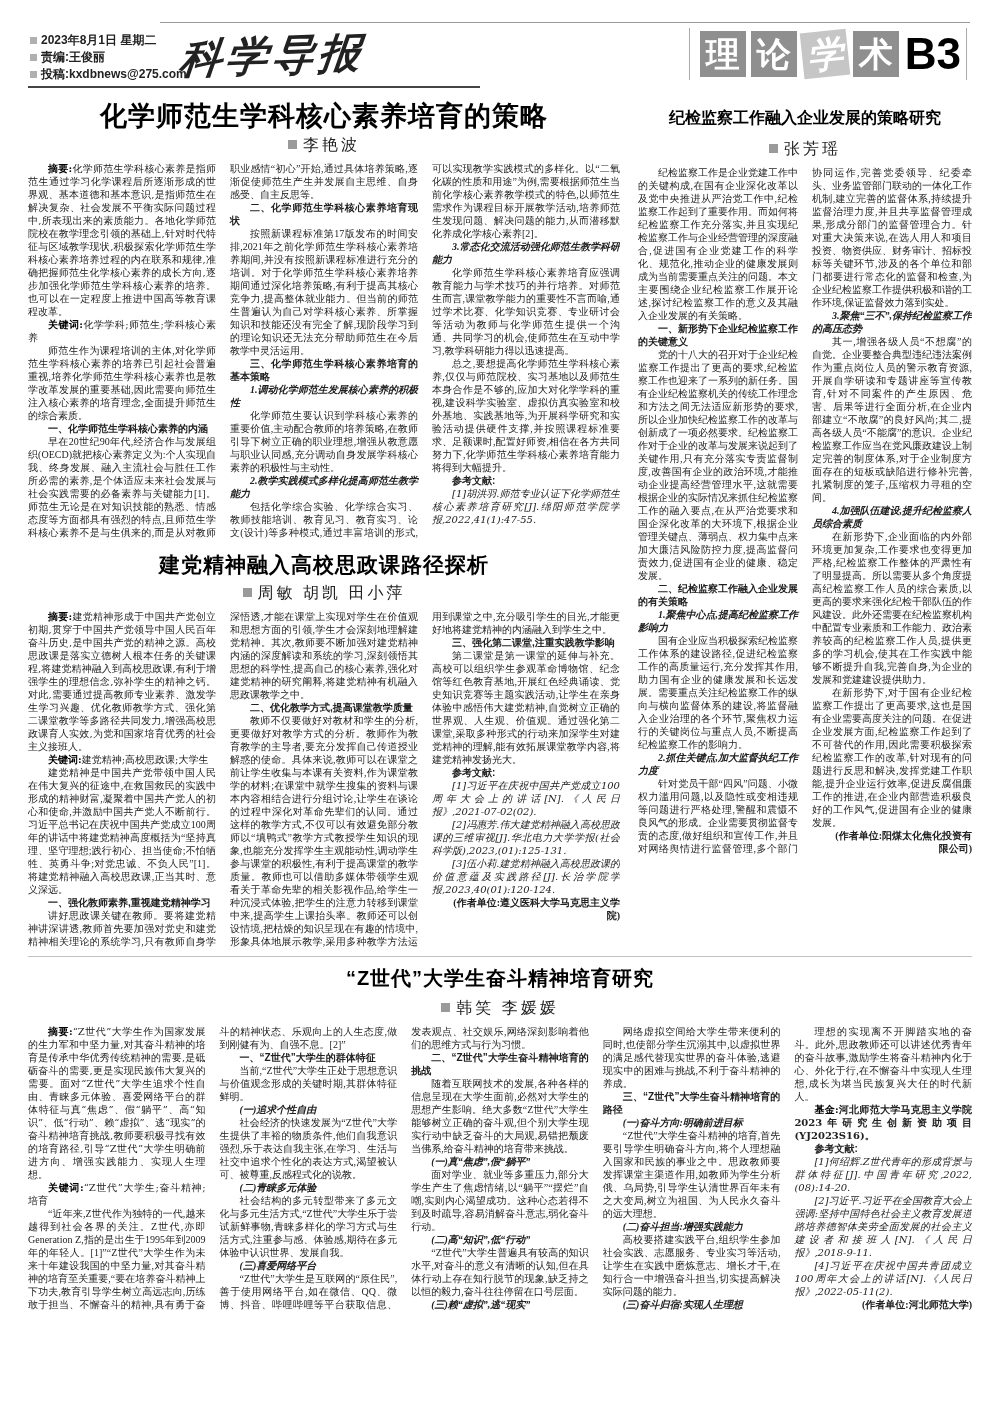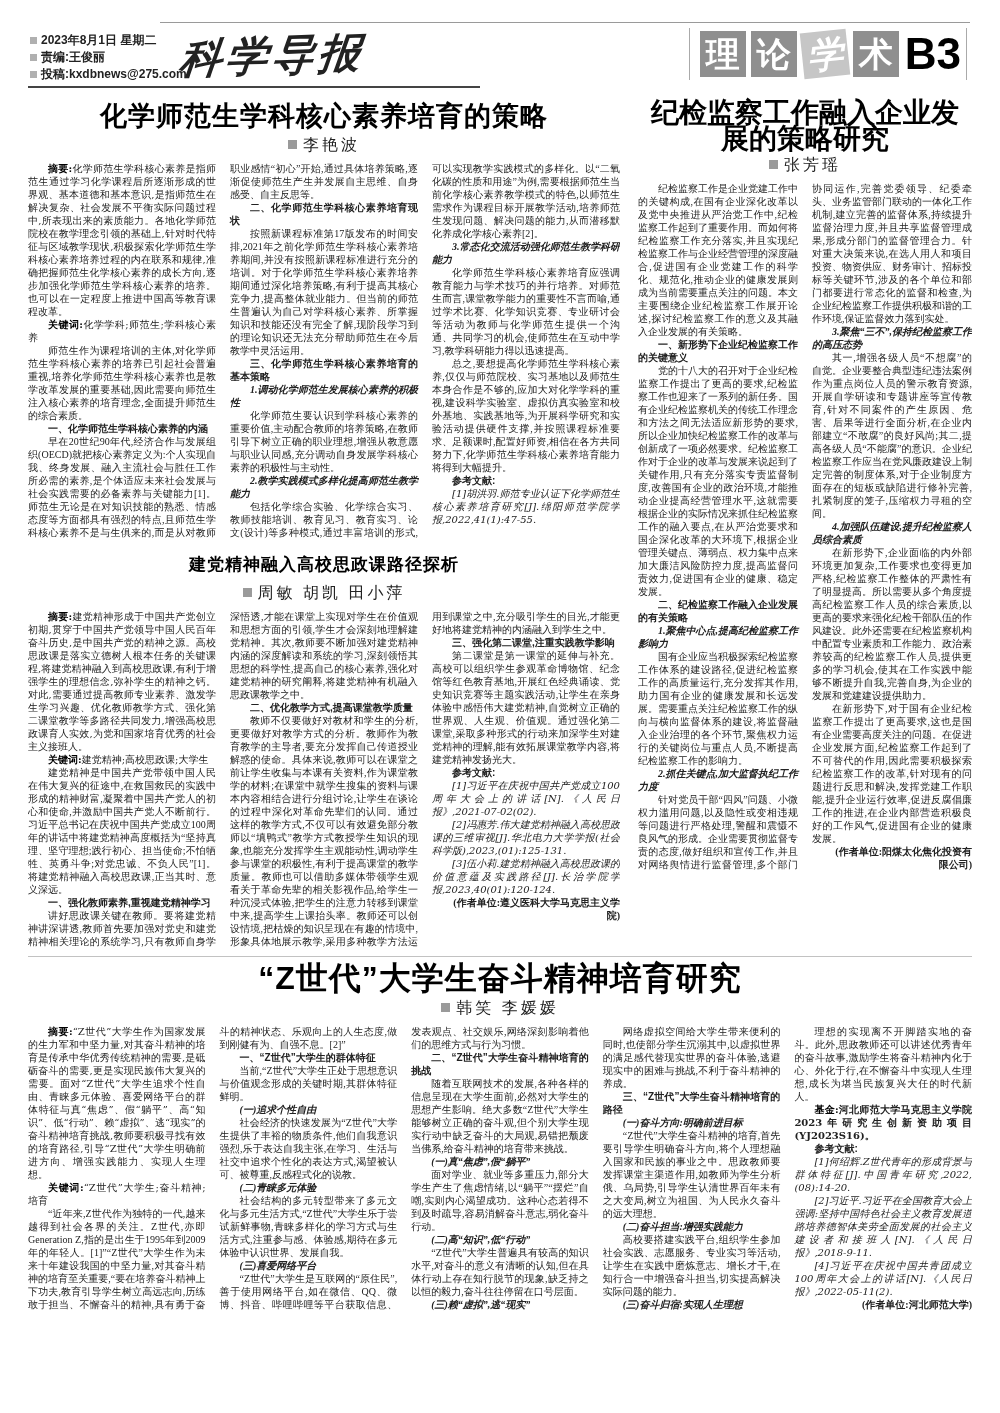--- a/index.html
+++ b/index.html
@@ -29,23 +29,23 @@
     color:#000;margin-left:6px;line-height:46px;}
   
   .top-row{display:flex;align-items:flex-start;}
   .left-col{width:592px;}
   .v-divider{width:1px;background:#c2c2c2;margin:4px 8px 0 9px;}
   .right-col{flex:1;min-width:0;}
   article{display:block;}
   .a-title{font-family:"Liberation Sans","DejaVu Sans",sans-serif;font-weight:900;text-align:center;
     color:#000;margin:4px 0 2px;letter-spacing:1px;}
   #a1 .a-title{font-size:27px;line-height:32px;}
-  #a2 .a-title{font-size:28px;line-height:26px;letter-spacing:0;}
-  #a3 .a-title{font-size:17px;line-height:30px;}
-  #a4 .a-title{font-size:32px;line-height:34px;}
+  #a2 .a-title{font-size:16px;line-height:36px;letter-spacing:0;}
+  #a3 .a-title{font-size:21px;line-height:30px;}
+  #a4 .a-title{font-size:20px;line-height:34px;}
   .byline{text-align:center;font-family:"Liberation Sans","DejaVu Sans",sans-serif;
     font-size:16px;color:#222;margin:3px 0 6px;letter-spacing:3px;}
   .byline::before{content:"";display:inline-block;width:9px;height:9px;background:#9a9a9a;
     margin-right:6px;vertical-align:1px;}
   .a-body{text-align:justify;overflow:hidden;column-gap:14px;column-fill:balance;}
   #a1 .a-body{column-count:3;height:384px;}
   #a2 .a-body{column-count:2;height:758px;}
   #a3 .a-body{column-count:3;height:338px;}
   #a4 .a-body{column-count:5;height:402px;}
   .a-body p{margin:0;text-indent:2em;font-size:10px;line-height:13px;color:#222;}

